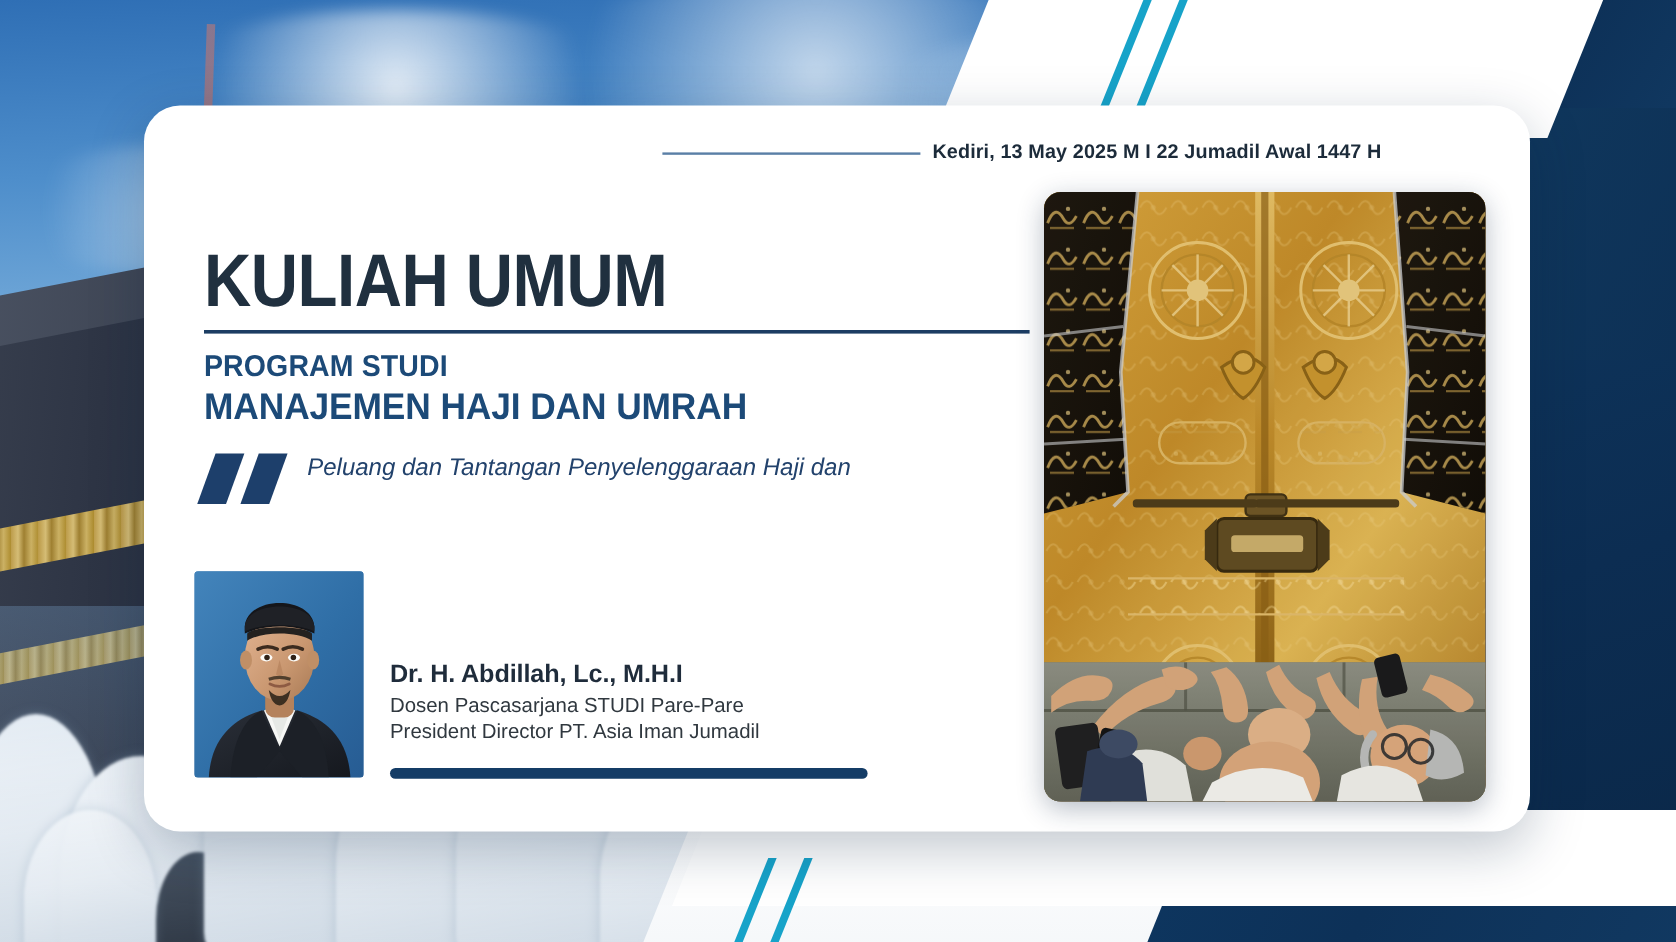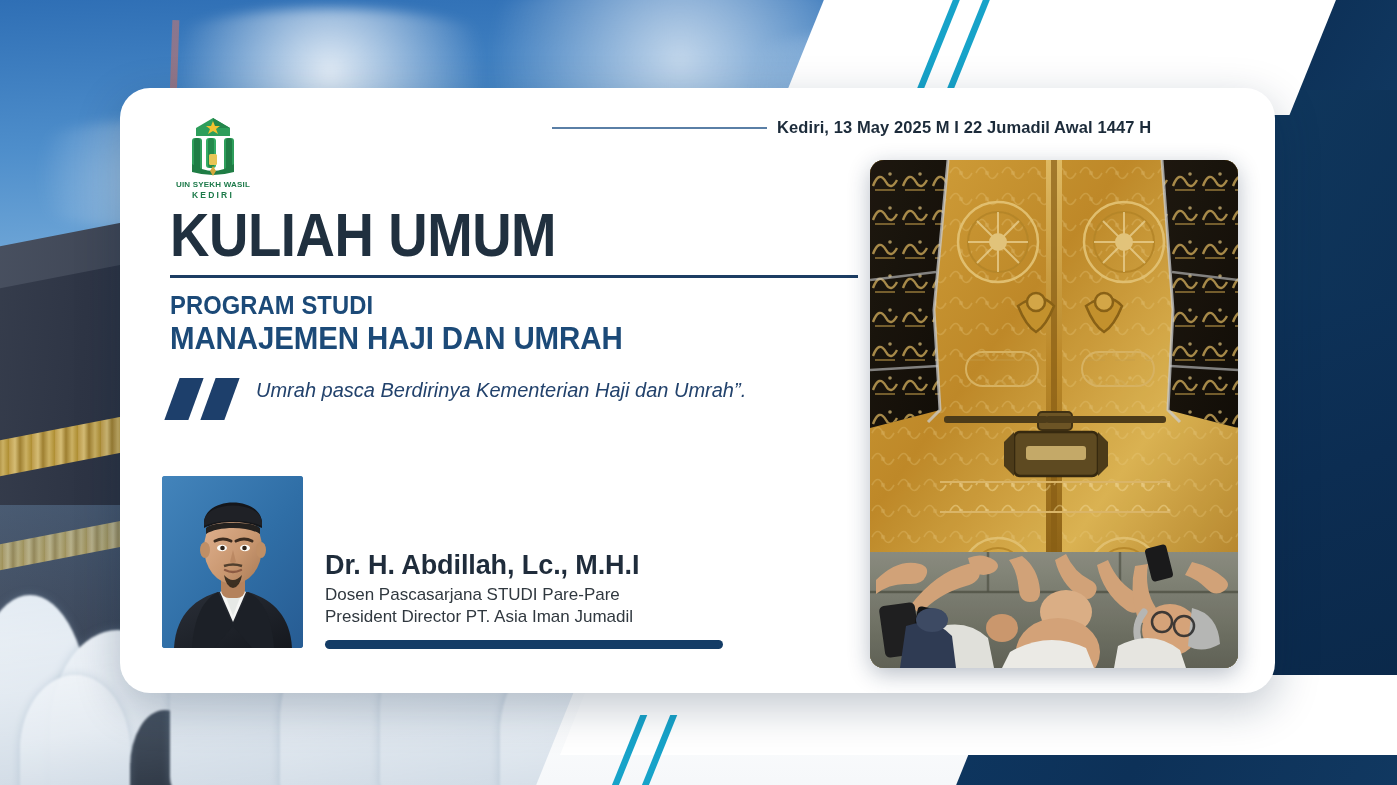--- a/index.html
+++ b/index.html
@@ -321,21 +321,21 @@
     background: linear-gradient(165deg, #3f7fb6 0%, #2f6ea6 45%, #2a6298 100%);
   }
   .portrait svg { display:block; width:100%; height:100%; }
 
   .speaker-info {
     position: absolute;
     left: 205px; top: 462px;
     width: 520px;
   }
   .speaker-name {
-    font-size: 27px;
+    font-size: 21px;
     font-weight: 700;
     color: #1f2c3b;
     letter-spacing: -0.1px;
   }
   .speaker-role {
     font-size: 17px;
     color: #30383f;
     line-height: 1.32;
     margin-top: 3px;
   }
@@ -406,57 +406,39 @@
 
     <div class="deco-bot-navy"></div>
     <div class="deco-bot-white"></div>
     <div class="deco-bot-white2"></div>
     <div class="stripe b1"></div>
     <div class="stripe b2"></div>
   </div>
 
   <div class="card">
 
-    <div class="logo-wrap">
-      <svg class="logo-mark" viewBox="0 0 66 62">
-        <path d="M33 2 L50 12 L50 20 L16 20 L16 12 Z" fill="#2e9e5b"></path>
-        <path d="M33 2 L50 12 L33 12 Z" fill="#24864b"></path>
-        <polygon points="33,5 35,10 40,10 36,13 38,18 33,15 28,18 30,13 26,10 31,10" fill="#f2c230"></polygon>
-        <rect x="12" y="22" width="10" height="34" rx="3" fill="#2e9e5b"></rect>
-        <rect x="14" y="22" width="6" height="34" rx="3" fill="#1f7d45"></rect>
-        <rect x="26" y="22" width="10" height="30" rx="3" fill="#35ad66"></rect>
-        <rect x="28" y="22" width="6" height="30" rx="3" fill="#238a4c"></rect>
-        <rect x="44" y="22" width="10" height="34" rx="3" fill="#2e9e5b"></rect>
-        <rect x="46" y="22" width="6" height="34" rx="3" fill="#1f7d45"></rect>
-        <path d="M12 48 Q33 62 54 48 L54 56 Q33 62 12 56 Z" fill="#1f7d45"></path>
-        <rect x="29" y="38" width="8" height="11" rx="1.5" fill="#e8c556"></rect>
-        <path d="M33 50 L36 55 L33 60 L30 55 Z" fill="#d4a93c"></path>
-      </svg>
-      <div class="logo-l1">UIN SYEKH WASIL</div>
-      <div class="logo-l2">KEDIRI</div>
-    </div>
 
     <div class="date-row">
       <div class="date-rule"></div>
       <div class="date-text">Kediri, 13 May 2025 M  I  22 Jumadil Awal 1447 H</div>
     </div>
 
     <div class="headline">KULIAH UMUM</div>
     <div class="headline-rule"></div>
 
     <div class="prodi-small">PROGRAM STUDI</div>
     <div class="prodi-big">MANAJEMEN HAJI DAN UMRAH</div>
 
     <div class="quote-block">
       <div class="quote-mark">
         <div class="qbar q1"></div>
         <div class="qbar q2"></div>
       </div>
       <div class="quote-text">
-        <div>Umrah pasca Berdirinya Kementerian Haji dan Umrah”.</div>
+        <div>Peluang dan Tantangan Penyelenggaraan Haji dan</div>
       </div>
     </div>
 
     <div class="portrait">
       <svg viewBox="0 0 141 172" preserveAspectRatio="xMidYMid slice">
         <defs>
           <linearGradient id="bgp" x1="0" y1="0" x2="1" y2="1">
             <stop offset="0%" stop-color="#4384bb"></stop>
             <stop offset="55%" stop-color="#2f6ea6"></stop>
             <stop offset="100%" stop-color="#275c93"></stop>

